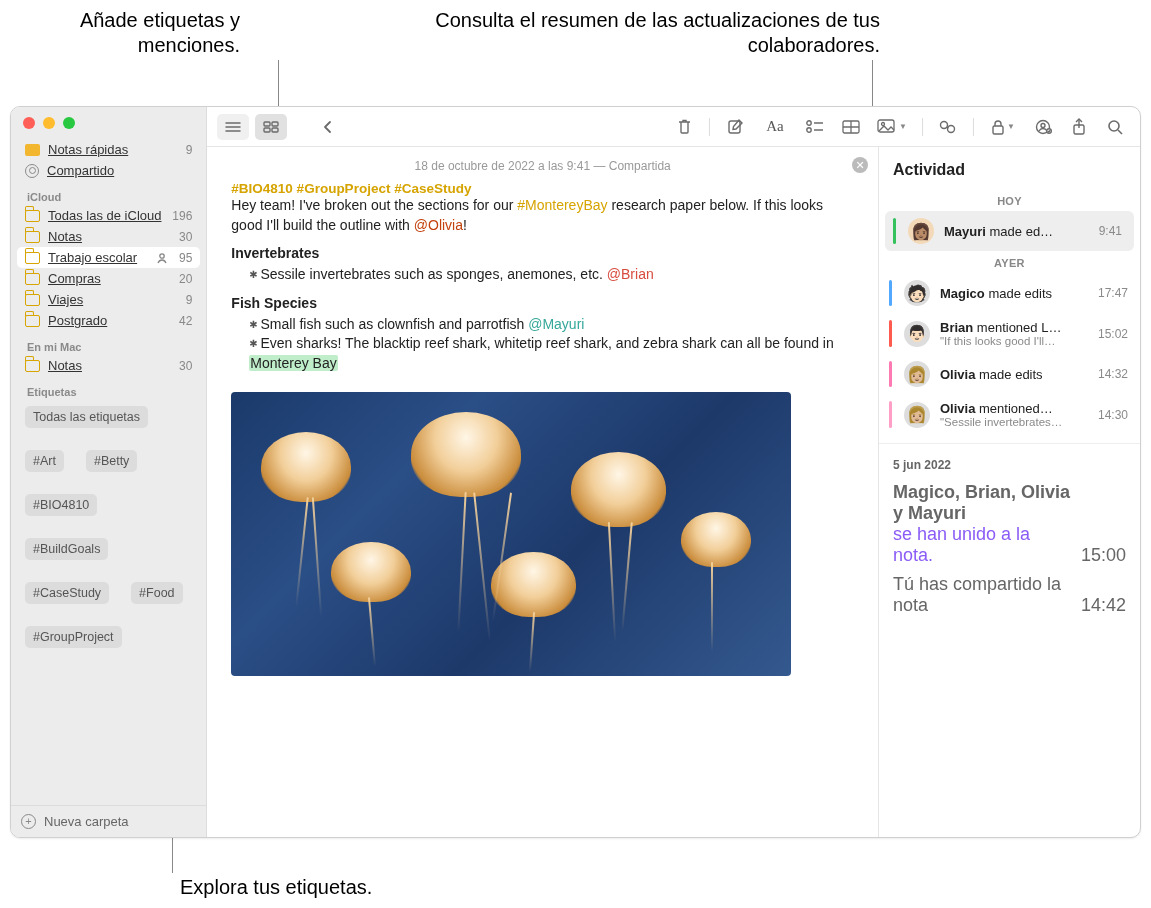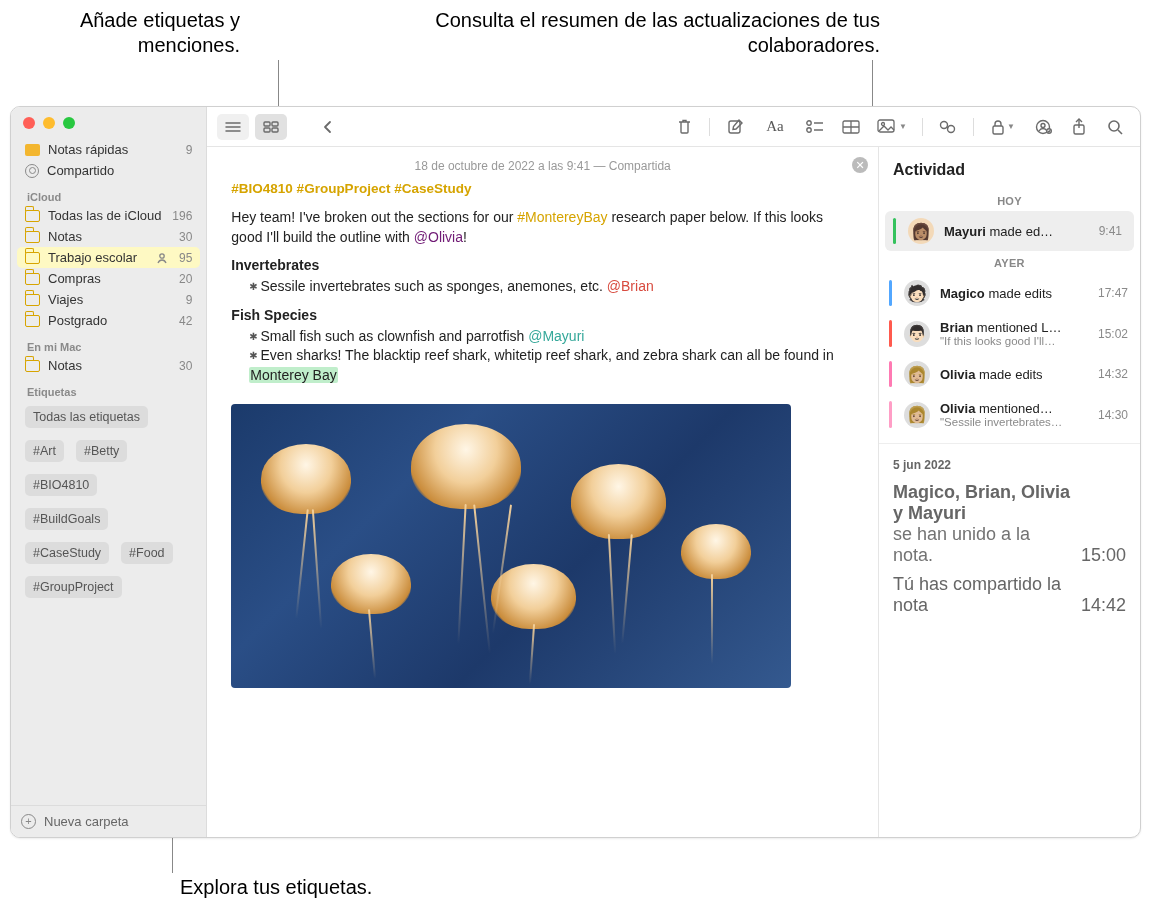--- a/index.html
+++ b/index.html
@@ -20,56 +20,56 @@
   
   .window { position: absolute; left: 10px; top: 106px; width: 1131px; height: 732px; border: 1px solid #d0d0d0; border-radius: 10px; overflow: hidden; display: flex; background: #fff; box-shadow: 0 1px 2px rgba(0,0,0,.08); }
 
   
   .sidebar { width: 240px; background: #ececec; display: flex; flex-direction: column; border-right: 1px solid #dcdcdc; }
   .traffic { padding: 10px 12px 6px; display: flex; gap: 8px; }
   .dot { width: 12px; height: 12px; border-radius: 50%; }
   .dot.r { background: #ff5f57; } .dot.y { background: #febc2e; } .dot.g { background: #28c840; }
   .sb-scroll { padding: 4px 6px 0 6px; overflow: auto; flex: 1 1 auto; }
   .sb-item { display: flex; align-items: center; gap: 8px; padding: 3px 8px; border-radius: 5px; font-size: 13px; color: #333; }
-  .sb-item.sel { background: #fef9c3; }
-  .sb-item .lbl { flex: 1; }
+  .sb-item.sel { background: #ffffff; }
+  .sb-item .lbl { flex: 1; text-decoration: underline; }
   .sb-item .cnt { color: #888; font-size: 12px; }
   .sb-header { padding: 10px 10px 2px; font-size: 11px; color: #8a8a8a; font-weight: 600; }
   .folder-ico { width: 15px; height: 12px; border: 1.5px solid #d7a400; border-radius: 2px; position: relative; background: #fff0; }
   .folder-ico::before { content:""; position:absolute; left:-1px; top:-5px; width:7px; height:4px; border:1.5px solid #d7a400; border-bottom:none; border-radius:2px 2px 0 0; }
   .qn-ico { width: 15px; height: 12px; background: #f3b62f; border-radius: 2px; }
   .ppl-ico { width: 14px; height: 14px; border: 1.5px solid #8a8a8a; border-radius: 50%; position: relative; }
   .ppl-ico::after { content:""; position:absolute; left:3px; top:2.5px; width:5px; height:5px; border:1.5px solid #8a8a8a; border-radius:50%; }
   .sb-share { width: 16px; text-align: center; color: #888; }
 
-  .tags-wrap { padding: 6px 8px 8px; display: flex; flex-wrap: wrap; gap: 12px; }
+  .tags-wrap { padding: 6px 8px 8px; display: flex; flex-wrap: wrap; gap: 22px; }
   .tag-pill { background: #dcdcdc; color: #555; padding: 4px 8px; border-radius: 5px; font-size: 12.5px; }
 
   .sb-footer { padding: 8px 10px; display: flex; align-items: center; gap: 8px; border-top: 1px solid #dcdcdc; color: #666; font-size: 13px; }
   .plus-circ { width: 15px; height: 15px; border: 1.3px solid #888; border-radius: 50%; display:flex; align-items:center; justify-content:center; font-size:11px; color:#888; line-height:1; }
 
   
   .main { flex: 1 1 auto; display: flex; flex-direction: column; min-width: 0; }
   .toolbar { height: 40px; display: flex; align-items: center; padding: 0 10px; gap: 6px; border-bottom: 1px solid #e5e5e5; color: #5f5f5f; }
   .tb-btn { width: 30px; height: 26px; border-radius: 5px; display:flex; align-items:center; justify-content:center; }
   .tb-btn.seg { width: 32px; background: #f0f0f0; }
   .tb-btn.seg.active { background: #e1e1e1; }
   .tb-sep { width: 1px; height: 18px; background: #ddd; margin: 0 4px; }
   .tb-spacer { flex: 1; }
   .chev { font-size: 8px; margin-left: 2px; color:#888; }
 
   .content { flex:1; display:flex; min-height:0; }
   .note { flex:1; overflow:auto; padding: 10px 24px 16px 24px; position: relative; min-width:0; }
   .note-date { text-align: center; color: #999; font-size: 12px; margin: 2px 0 8px; }
   .note h1 { font-size: 23px; font-weight: 700; margin-bottom: 2px; }
-  .hashtags { color: #d6a400; font-weight: 600; margin-bottom: 12px; font-size: 13.5px; }
+  .hashtags { color: #d6a400; font-weight: 600; font-size: 13.5px; }
   .body { font-size: 14px; line-height: 1.4; }
   .body .hashtag { color: #d6a400; }
   .body .mention { color: #e0a800; }
-  .body .mention.pink { color: #701a75; }
+  .body .mention.pink { color: #c2410c; }
   .body .mention.red { color: #d84b3f; }
   .body .mention.teal { color: #35a89a; }
   .hl-green { background: #c0eecb; border-radius:2px; padding: 0 1px; }
   .note h2 { font-size: 17px; font-weight: 700; margin: 16px 0 10px; }
   .note h3 { font-size: 14px; font-weight: 700; margin: 10px 0 4px; }
   ul.star { list-style: none; padding-left: 18px; }
   ul.star li::before { content: "✱ "; color: #555; font-size: 10px; position: relative; top:-1px; }
   .note-img { margin-top: 18px; width: 560px; height: 284px; border-radius: 4px; background: linear-gradient(135deg,#1b3a6b 0%, #2a4e86 30%, #1d396a 60%, #34598f 100%); position:relative; overflow:hidden; }
   .jelly { position:absolute; border-radius:50% 50% 45% 45%; background: radial-gradient(ellipse at 50% 30%, #fff6e6 0%, #f2cf9a 40%, #c98b3a 75%, rgba(0,0,0,0) 80%); }
   .tent { position:absolute; width:2px; background: linear-gradient(#f2cf9a, rgba(242,207,154,0)); border-radius:2px; }
@@ -408,21 +408,21 @@
                 <div class="act-text">
                   <div class="t1"><b>Olivia</b><span> mentioned…</span></div>
                   <div class="t2">"Sessile invertebrates…</div>
                 </div>
                 <div class="act-time">14:30</div>
               </div>
             </div>
           <div class="act-date">5 jun 2022</div>
           <div id="older">
               <div class="act-meta">
-                <div class="m1"><b>Magico, Brian, Olivia y Mayuri</b><br><span style="color:#737373">se han unido a la nota.</span></div>
+                <div class="m1"><b>Magico, Brian, Olivia y Mayuri</b><br><span style="color:#8b5cf6">se han unido a la nota.</span></div>
                 <div>15:00</div>
               </div>
               <div class="act-meta">
                 <div class="m1">Tú has compartido la nota</div>
                 <div>14:42</div>
               </div>
             </div>
         </aside>
       </div>
     </div>

